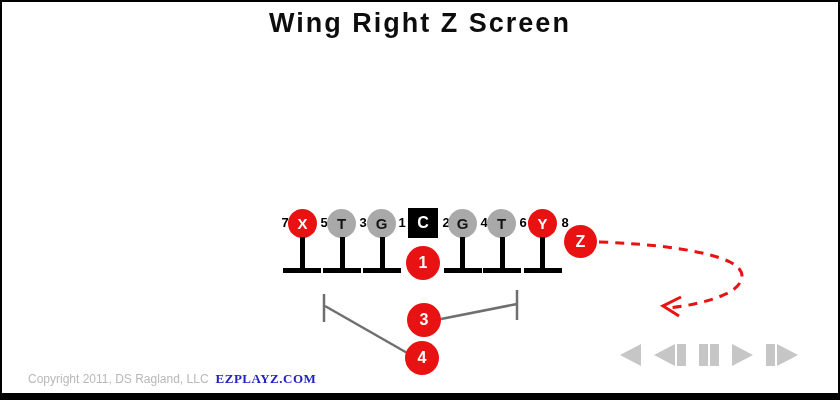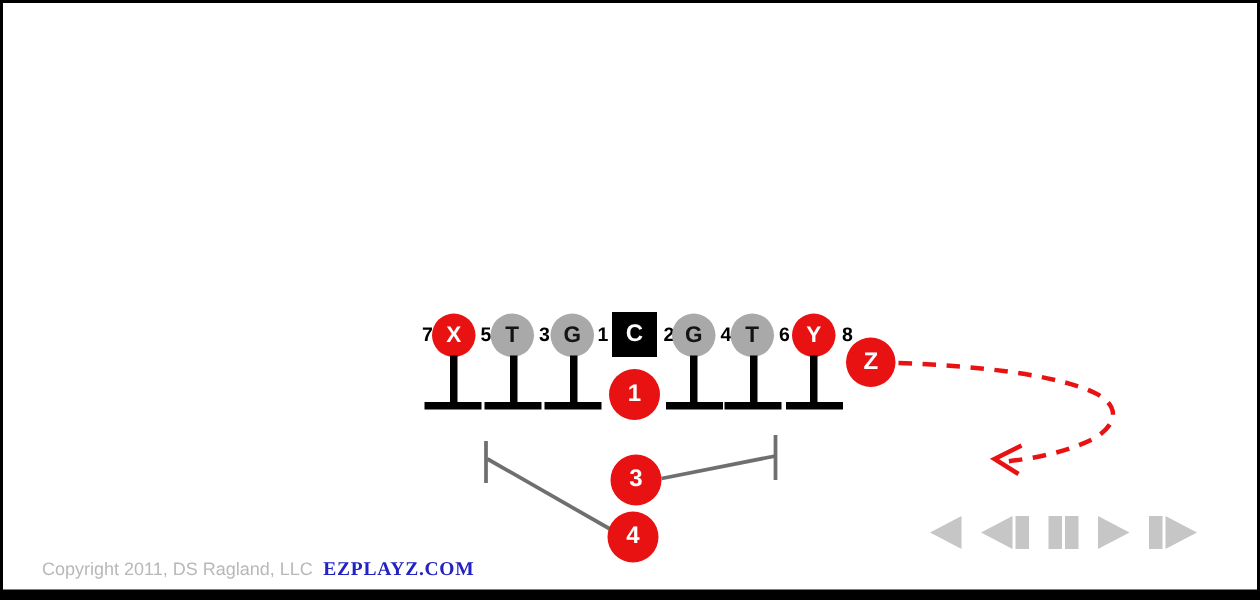--- a/index.html
+++ b/index.html
@@ -50,20 +50,21 @@
   .mbtn{display:flex;align-items:center;gap:2px;background:none;border:none;padding:0;cursor:pointer;}
   .tri-l{width:0;height:0;border-top:11px solid transparent;border-bottom:11px solid transparent;border-right:21px solid var(--media-gray);}
   .tri-r{width:0;height:0;border-top:11px solid transparent;border-bottom:11px solid transparent;border-left:21px solid var(--media-gray);}
   .mbar{width:9px;height:22px;background:var(--media-gray);}
 </style>
 </head>
 <body>
 
 <div class="canvas">
 
+  <div class="title">Wing Right Z Screen</div>
 
   <div class="gap-num" style="left:275px">7</div>
   <div class="gap-num" style="left:314px">5</div>
   <div class="gap-num" style="left:353px">3</div>
   <div class="gap-num" style="left:392px">1</div>
   <div class="gap-num" style="left:436px">2</div>
   <div class="gap-num" style="left:474px">4</div>
   <div class="gap-num" style="left:513px">6</div>
   <div class="gap-num" style="left:555px">8</div>
 

